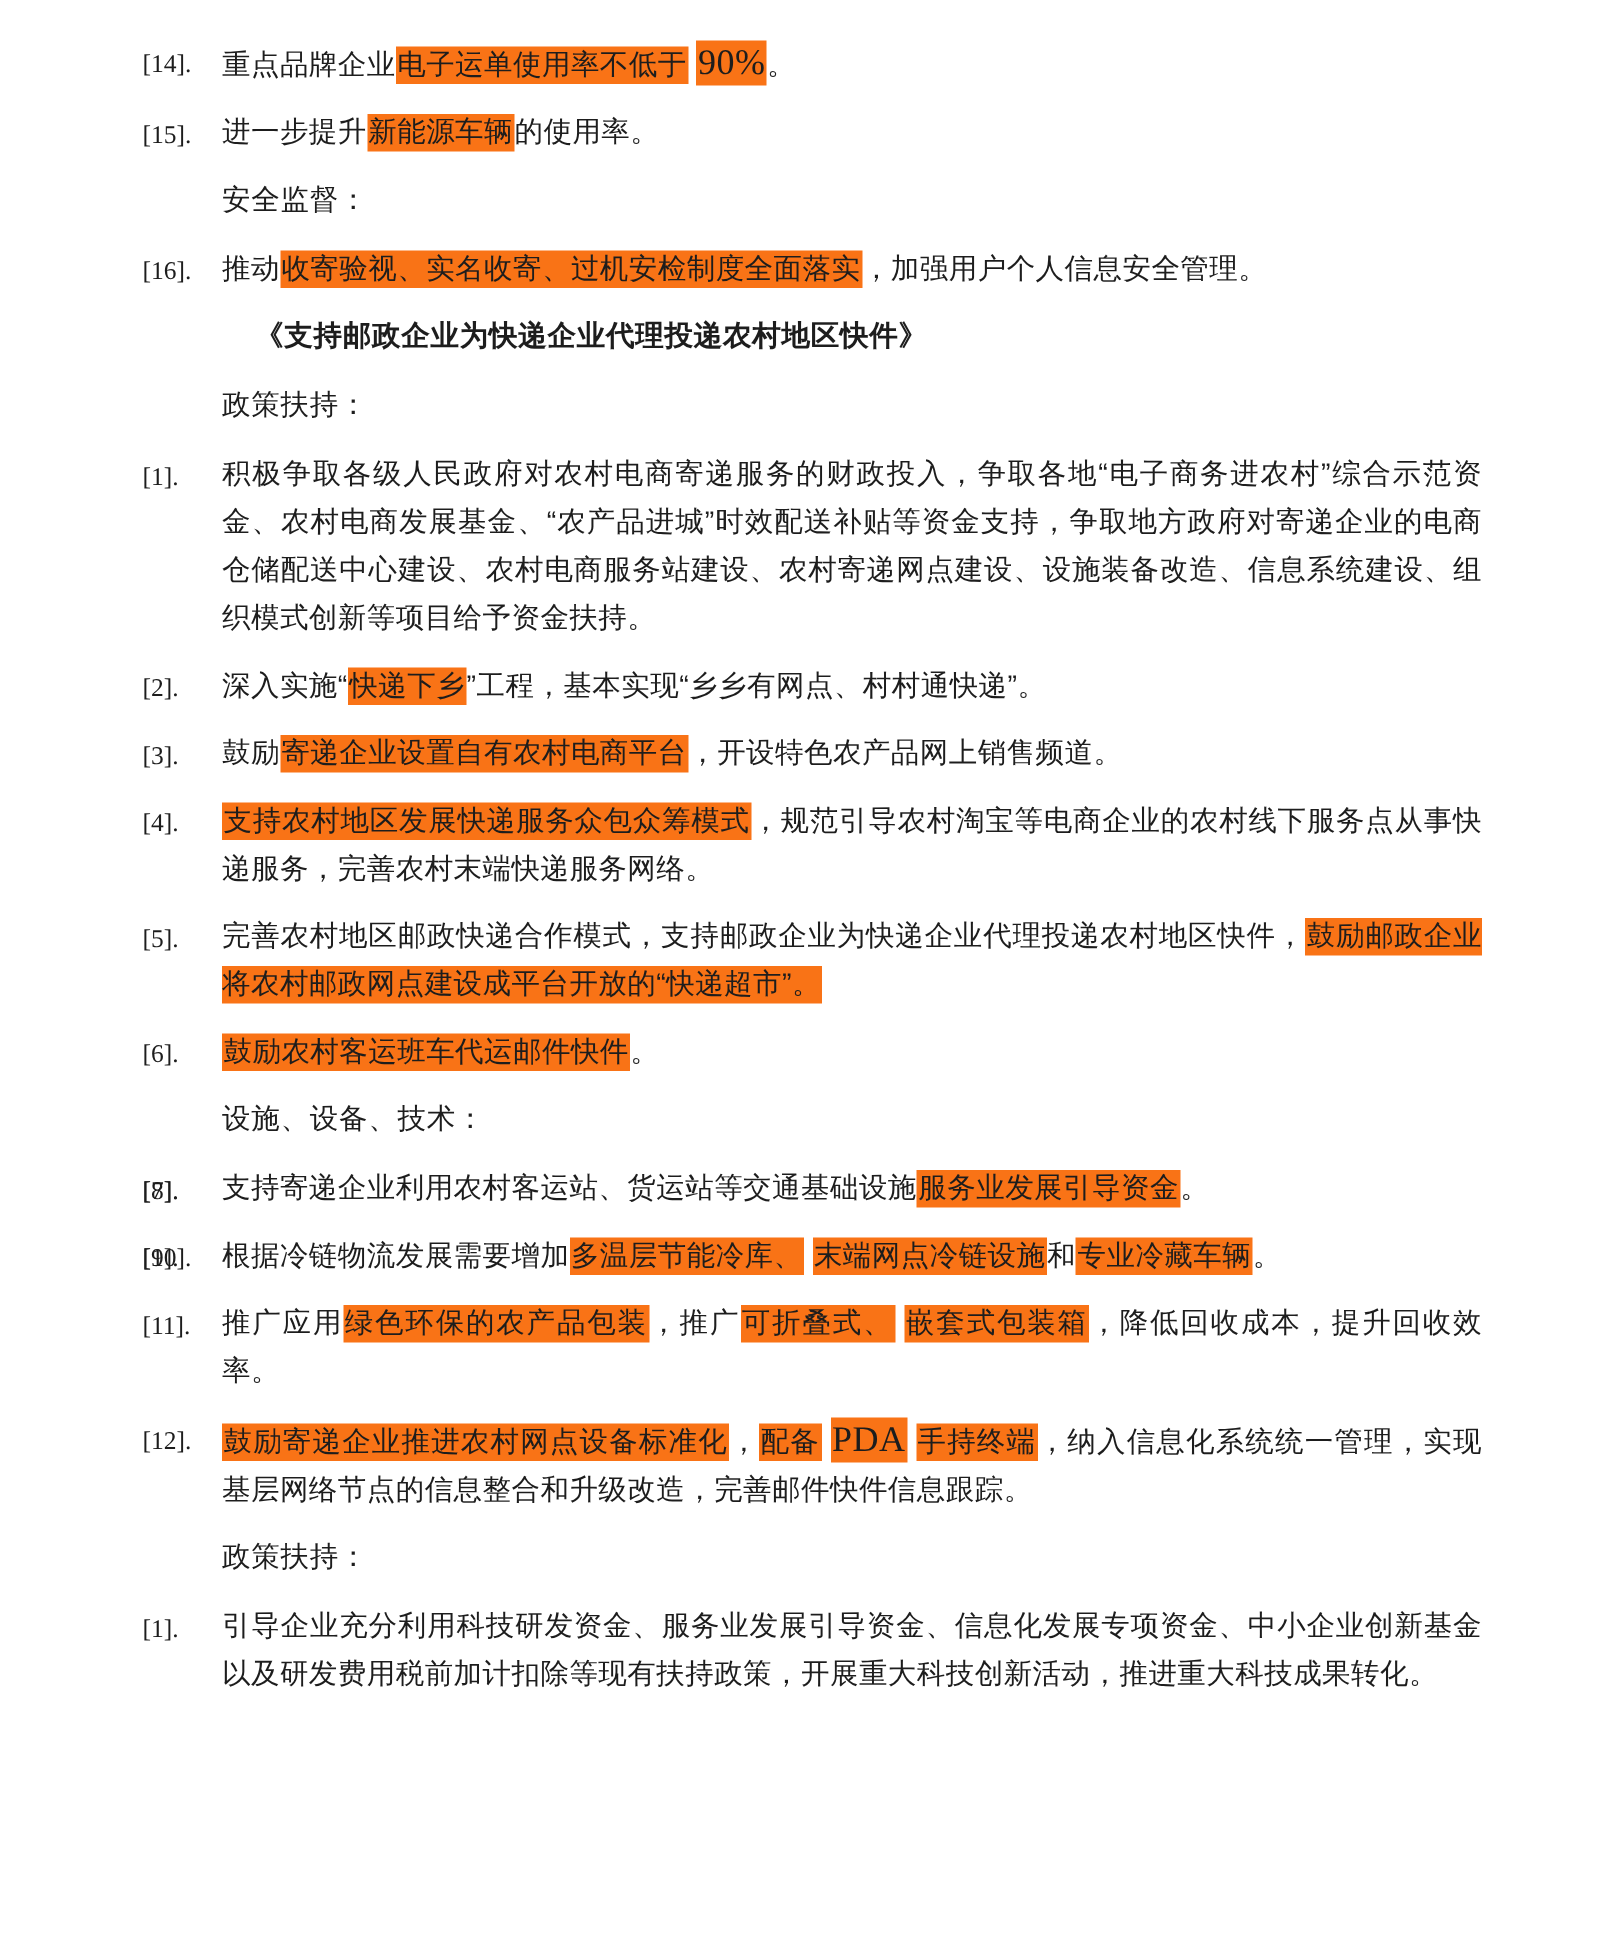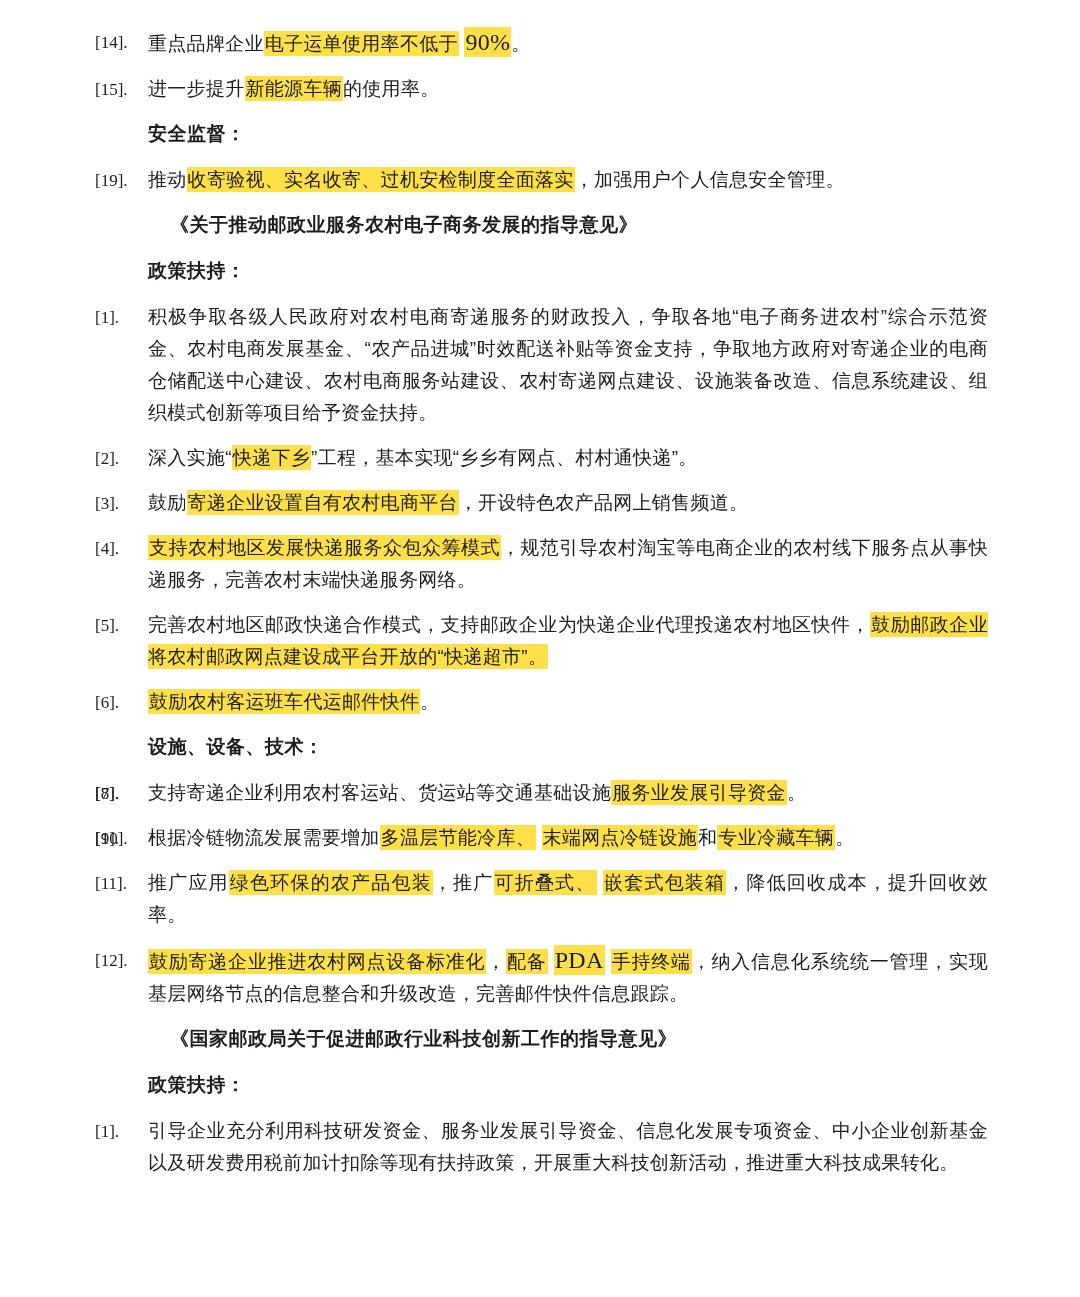--- a/index.html
+++ b/index.html
@@ -31,61 +31,60 @@
   }
   .num {
     position: absolute;
     left: 0;
     top: 1px;
     font-family: "Liberation Serif", serif;
     font-size: 17px;
     letter-spacing: 0;
   }
   .hl {
-    background: #fde047;
+    background: #f97316;
     padding: 2px 1px;
   }
   .latin {
     font-family: "Liberation Serif", serif;
     font-size: 24px;
   }
   .header {
-    font-weight: bold;
+    font-weight: normal;
     font-size: 19px;
     line-height: 32px;
     margin: 2px 0 14px 53px;
     letter-spacing: 0.5px;
   }
   .title {
     font-weight: bold;
     font-size: 19px;
     line-height: 32px;
     margin: 2px 0 14px 75px;
     letter-spacing: 0.5px;
   }
 </style>
 </head>
 <body>
 
 <div class="page">
     <div class="item"><span class="num">[14].</span><span class="txt"><span>重点品牌企业</span><span class="hl">电子运单使用率不低于</span><span> </span><span class="hl latin">90%</span><span>。</span></span></div>
     <div class="item"><span class="num">[15].</span><span class="txt"><span>进一步提升</span><span class="hl">新能源车辆</span><span>的使用率。</span></span></div>
     <div class="header">安全监督：</div>
-    <div class="item"><span class="num">[19].</span><span class="txt"><span>推动</span><span class="hl">收寄验视、实名收寄、过机安检制度全面落实</span><span>，加强用户个人信息安全管理。</span></span></div>
-    <div class="title">《关于推动邮政业服务农村电子商务发展的指导意见》</div>
+    <div class="item"><span class="num">[16].</span><span class="txt"><span>推动</span><span class="hl">收寄验视、实名收寄、过机安检制度全面落实</span><span>，加强用户个人信息安全管理。</span></span></div>
+    <div class="title">《支持邮政企业为快递企业代理投递农村地区快件》</div>
     <div class="header">政策扶持：</div>
     <div class="item"><span class="num">[1].</span><span class="txt"><span>积极争取各级人民政府对农村电商寄递服务的财政投入，争取各地“电子商务进农村”综合示范资金、农村电商发展基金、“农产品进城”时效配送补贴等资金支持，争取地方政府对寄递企业的电商仓储配送中心建设、农村电商服务站建设、农村寄递网点建设、设施装备改造、信息系统建设、组织模式创新等项目给予资金扶持。</span></span></div>
     <div class="item"><span class="num">[2].</span><span class="txt"><span>深入实施“</span><span class="hl">快递下乡</span><span>”工程，基本实现“乡乡有网点、村村通快递”。</span></span></div>
     <div class="item"><span class="num">[3].</span><span class="txt"><span>鼓励</span><span class="hl">寄递企业设置自有农村电商平台</span><span>，开设特色农产品网上销售频道。</span></span></div>
     <div class="item"><span class="num">[4].</span><span class="txt"><span class="hl">支持农村地区发展快递服务众包众筹模式</span><span>，规范引导农村淘宝等电商企业的农村线下服务点从事快递服务，完善农村末端快递服务网络。</span></span></div>
     <div class="item"><span class="num">[5].</span><span class="txt"><span>完善农村地区邮政快递合作模式，支持邮政企业为快递企业代理投递农村地区快件，</span><span class="hl">鼓励邮政企业将农村邮政网点建设成平台开放的“快递超市”。</span></span></div>
     <div class="item"><span class="num">[6].</span><span class="txt"><span class="hl">鼓励农村客运班车代运邮件快件</span><span>。</span></span></div>
     <div class="header">设施、设备、技术：</div>
     <div class="item"><span class="num">[7].</span></div>
     <div class="item"><span class="num">[8].</span><span class="txt"><span>支持寄递企业利用农村客运站、货运站等交通基础设施</span><span class="hl">服务业发展引导资金</span><span>。</span></span></div>
     <div class="item"><span class="num">[9].</span></div>
     <div class="item"><span class="num">[10].</span><span class="txt"><span>根据冷链物流发展需要增加</span><span class="hl">多温层节能冷库、</span><span> </span><span class="hl">末端网点冷链设施</span><span>和</span><span class="hl">专业冷藏车辆</span><span>。</span></span></div>
     <div class="item"><span class="num">[11].</span><span class="txt"><span>推广应用</span><span class="hl">绿色环保的农产品包装</span><span>，推广</span><span class="hl">可折叠式、</span><span> </span><span class="hl">嵌套式包装箱</span><span>，降低回收成本，提升回收效率。</span></span></div>
     <div class="item"><span class="num">[12].</span><span class="txt"><span class="hl">鼓励寄递企业推进农村网点设备标准化</span><span>，</span><span class="hl">配备</span><span> </span><span class="hl latin">PDA</span><span> </span><span class="hl">手持终端</span><span>，纳入信息化系统统一管理，实现基层网络节点的信息整合和升级改造，完善邮件快件信息跟踪。</span></span></div>
-    <div class="title">《国家邮政局关于促进邮政行业科技创新工作的指导意见》</div>
     <div class="header">政策扶持：</div>
     <div class="item"><span class="num">[1].</span><span class="txt"><span>引导企业充分利用科技研发资金、服务业发展引导资金、信息化发展专项资金、中小企业创新基金以及研发费用税前加计扣除等现有扶持政策，开展重大科技创新活动，推进重大科技成果转化。</span></span></div>
   </div>
 
 </body></html>

